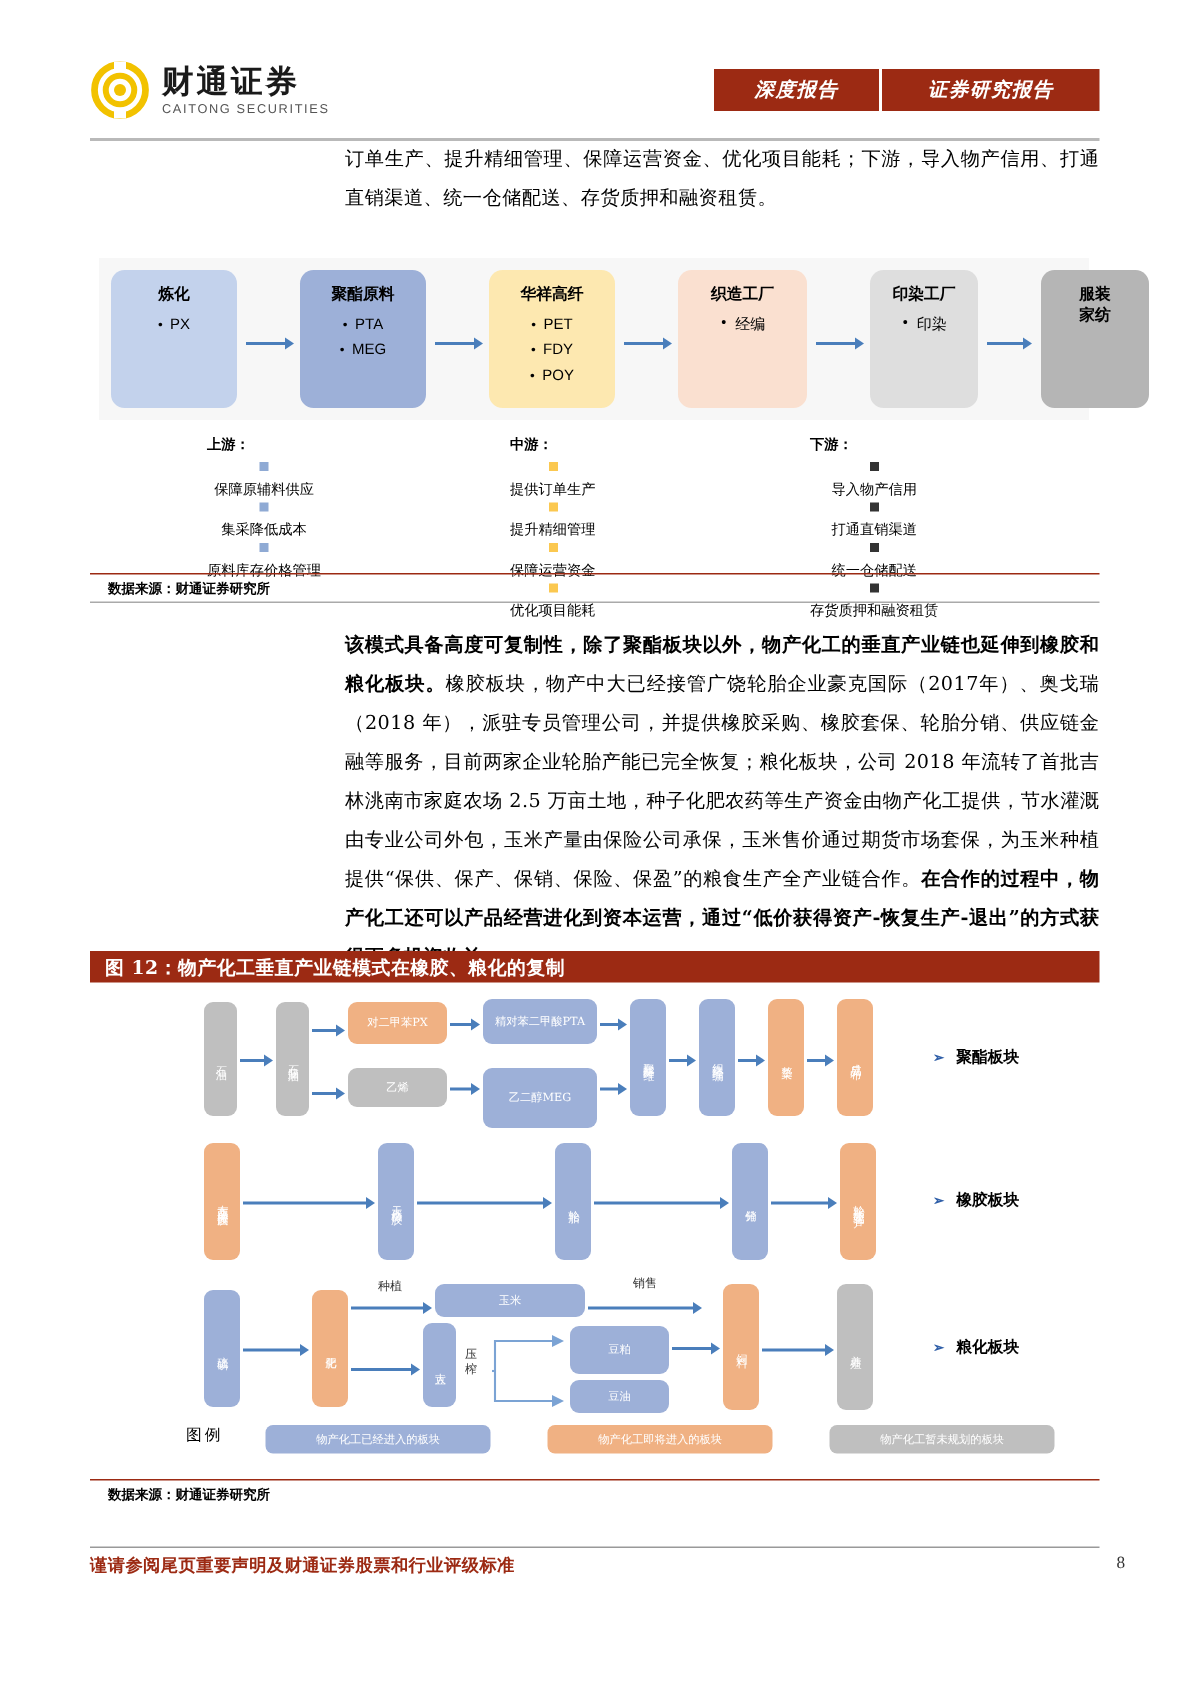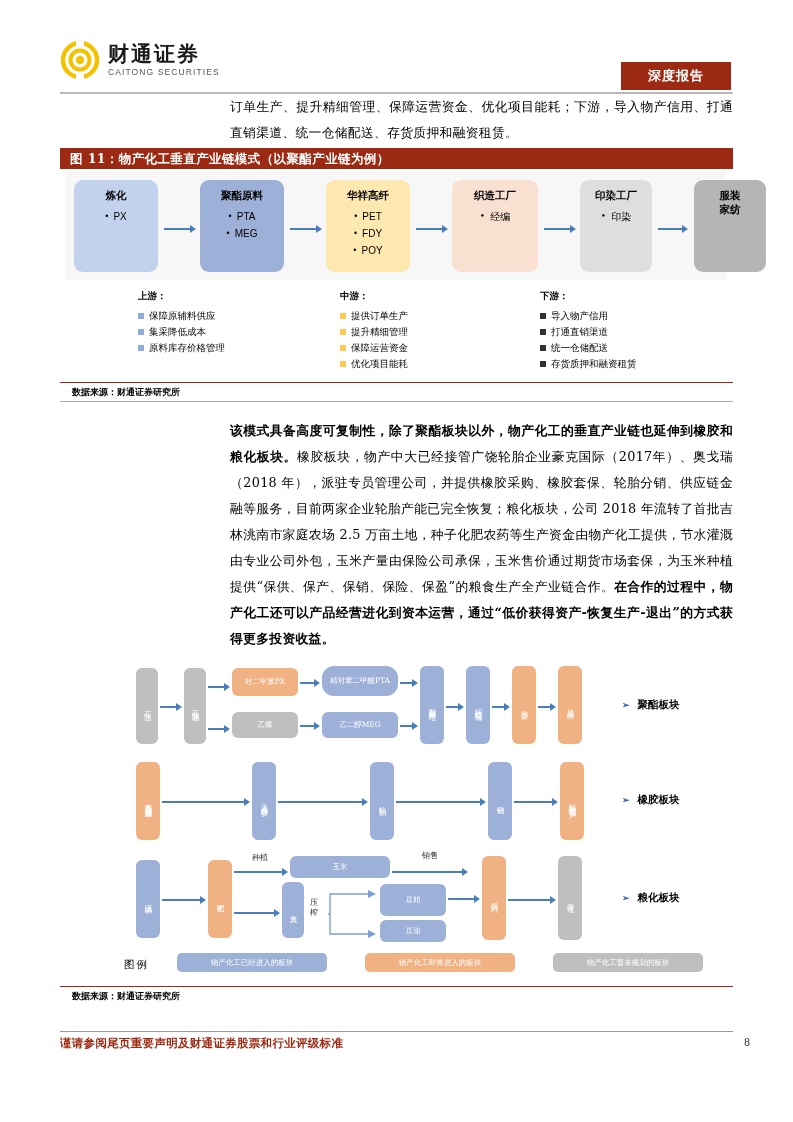--- a/index.html
+++ b/index.html
@@ -18,21 +18,21 @@
     position:absolute;left:60px;top:38px;width:673px;height:52px;
   }
   .logo{position:absolute;left:0;top:2px;display:flex;align-items:center;gap:8px;}
   .logo-mark{width:40px;height:40px;position:relative;}
   .logo-text{display:flex;flex-direction:column;line-height:1;}
   .logo-cn{font-size:21px;font-weight:bold;letter-spacing:2px;color:#1a1a1a;
            font-family:"DejaVu Serif",serif;}
   .logo-en{font-size:8.5px;letter-spacing:1.1px;color:#555;margin-top:4px;
            font-family:"Liberation Sans",sans-serif;}
 
-  .badges{position:absolute;right:0;top:24px;display:flex;}
+  .badges{position:absolute;right:0;top:8px;display:flex;font-style:italic;}
   .badge{
     background:#9c2a13;color:#fff;font-size:13px;font-weight:bold;
     padding:5px 0;text-align:center;letter-spacing:1px;
     font-family:"DejaVu Serif",serif;
   }
   .badge.b1{width:110px;border-right:2px solid #fff;}
   .badge.b2{width:145px;}
 
   .header-rule{position:absolute;left:60px;top:92px;width:673px;height:1.6px;background:#b9b9b9;}
 
@@ -76,41 +76,41 @@
   .f11 .li .dot{font-size:9px;}
   .f11 .li.cn{font-family:"DejaVu Serif",serif;}
   .arw{position:absolute;height:10px;display:flex;align-items:center;}
   .arw .ln{height:1.6px;background:#4a7ebb;flex:1;}
   .arw .hd{width:0;height:0;border-left:6px solid #4a7ebb;
            border-top:4px solid transparent;border-bottom:4px solid transparent;}
 
   .legend11{position:absolute;left:60px;top:290px;width:673px;height:80px;}
   .lg-col{position:absolute;top:0;font-family:"DejaVu Serif",serif;}
   .lg-h{font-size:9.5px;font-weight:bold;margin-bottom:5px;}
-  .lg-i{font-size:9.5px;line-height:16px;display:flex;align-items:center;gap:5px;}
+  .lg-i{font-size:9.5px;line-height:16px;display:flex;align-items:center;gap:5px;flex-direction:column;}
   .sq{width:6px;height:6px;display:inline-block;}
 
   
   .f12{position:absolute;left:66px;top:658px;width:660px;height:320px;background:#fff;}
   .nd{
     position:absolute;border-radius:6px;display:flex;align-items:center;
     justify-content:center;text-align:center;color:#fff;
     font-size:7.5px;line-height:10px;font-family:"DejaVu Serif",serif;
     box-sizing:border-box;padding:2px;
   }
   .nd.v{writing-mode:vertical-rl;letter-spacing:1.5px;}
   .blue{background:#9db0d8;}
   .orange{background:#f0b183;}
   .grey{background:#bfbfbf;}
   .cn-lbl{position:absolute;font-size:8px;color:#333;font-family:"DejaVu Serif",serif;}
   .sect{position:absolute;font-size:10.5px;font-weight:bold;font-family:"DejaVu Serif",serif;
         color:#000;display:flex;align-items:center;gap:8px;}
   .sect .chev{color:#2f5fa8;font-size:9px;}
 
-  .lgd{position:absolute;left:10px;bottom:6px;width:640px;height:22px;display:flex;align-items:flex-end;}
+  .lgd{position:absolute;left:10px;bottom:6px;width:640px;height:22px;display:flex;align-items:flex-start;}
   .lgd-t{font-size:10.5px;font-family:"DejaVu Serif",serif;margin-right:28px;letter-spacing:2px;}
   .lgd-p{height:19px;border-radius:5px;display:flex;align-items:center;justify-content:center;
          color:#fff;font-size:7.5px;font-family:"DejaVu Serif",serif;width:150px;margin-right:38px;}
 
   
   .foot-rule{position:absolute;left:60px;top:1031px;width:673px;height:1px;background:#999;}
   .foot-l{position:absolute;left:60px;top:1036px;font-size:11.5px;font-weight:bold;color:#9c2a13;
           font-family:"DejaVu Serif",serif;letter-spacing:0.3px;}
   .foot-r{position:absolute;right:60px;top:1036px;font-size:11.5px;color:#333;
           font-family:"Liberation Serif",serif;}
@@ -131,27 +131,27 @@
           <rect x="16" y="32" width="8" height="7" fill="#ffffff"></rect>
         </svg>
       </span>
       <span class="logo-text">
         <span class="logo-cn">财通证券</span>
         <span class="logo-en">CAITONG SECURITIES</span>
       </span>
     </div>
     <div class="badges">
       <div class="badge b1">深度报告</div>
+      <div class="badge b2">证券研究报告</div>
     </div>
   </div>
   <div class="header-rule"></div>
 
   <div class="para p-top">订单生产、提升精细管理、保障运营资金、优化项目能耗；下游，导入物产信用、打通直销渠道、统一仓储配送、存货质押和融资租赁。</div>
 
-  <div class="figcap" style="top:148px;">图 11：物产化工垂直产业链模式（以聚酯产业链为例）</div>
 
   <div class="f11">
 
     <div class="node" style="left:8px;width:84px;background:#c3d2ec;">
       <div class="ttl">炼化</div>
       <div class="li">
           <span class="dot">•</span>
           <span>PX</span>
         </div>
     </div>
@@ -281,20 +281,21 @@
         </div>
     </div>
   </div>
 
   <div class="rule-thin" style="top:382px;"></div>
   <div class="src" style="top:386px;">数据来源：财通证券研究所</div>
   <div class="rule-grey" style="top:401px;"></div>
 
   <div class="para p-mid"><span class="b">该模式具备高度可复制性，除了聚酯板块以外，物产化工的垂直产业链也延伸到橡胶和粮化板块。</span><span>橡胶板块，物产中大已经接管广饶轮胎企业豪克国际（2017年）、奥戈瑞（2018 年），派驻专员管理公司，并提供橡胶采购、橡胶套保、轮胎分销、供应链金融等服务，目前两家企业轮胎产能已完全恢复；粮化板块，公司 2018 年流转了首批吉林洮南市家庭农场 2.5 万亩土地，种子化肥农药等生产资金由物产化工提供，节水灌溉由专业公司外包，玉米产量由保险公司承保，玉米售价通过期货市场套保，为玉米种植提供“保供、保产、保销、保险、保盈”的粮食生产全产业链合作。</span><span class="b">在合作的过程中，物产化工还可以产品经营进化到资本运营，通过“低价获得资产-恢复生产-退出”的方式获得更多投资收益。</span></div>
 
+  <div class="figcap" style="top:634px;">图 12：物产化工垂直产业链模式在橡胶、粮化的复制</div>
 
   <div class="f12">
 
     <div class="nd v grey" style="left:70px;top:10px;width:22px;height:76px;">石油</div>
     <div class="arw" style="left:94px;top:44px;width:22px;">
         <span class="ln"></span>
         <span class="hd"></span>
       </div>
     <div class="nd v grey" style="left:118px;top:10px;width:22px;height:76px;">石脑油</div>
     <div class="arw" style="left:142px;top:24px;width:22px;">
@@ -308,22 +309,22 @@
     <div class="nd orange" style="left:166px;top:10px;width:66px;height:28px;">对二甲苯PX</div>
     <div class="nd grey" style="left:166px;top:54px;width:66px;height:26px;">乙烯</div>
     <div class="arw" style="left:234px;top:20px;width:20px;">
         <span class="ln"></span>
         <span class="hd"></span>
       </div>
     <div class="arw" style="left:234px;top:63px;width:20px;">
         <span class="ln"></span>
         <span class="hd"></span>
       </div>
-    <div class="nd blue" style="left:256px;top:8px;width:76px;height:30px;border-radius:12px;">精对苯二甲酸PTA</div>
-    <div class="nd blue" style="left:256px;top:54px;width:76px;height:26px;">乙二醇MEG</div>
+    <div class="nd blue" style="left:256px;top:8px;width:76px;height:30px;">精对苯二甲酸PTA</div>
+    <div class="nd blue" style="left:256px;top:54px;width:76px;height:40px;">乙二醇MEG</div>
     <div class="arw" style="left:334px;top:20px;width:18px;">
         <span class="ln"></span>
         <span class="hd"></span>
       </div>
     <div class="arw" style="left:334px;top:63px;width:18px;">
         <span class="ln"></span>
         <span class="hd"></span>
       </div>
     <div class="nd v blue" style="left:354px;top:8px;width:24px;height:78px;">聚酯纤维</div>
     <div class="arw" style="left:380px;top:44px;width:18px;">

